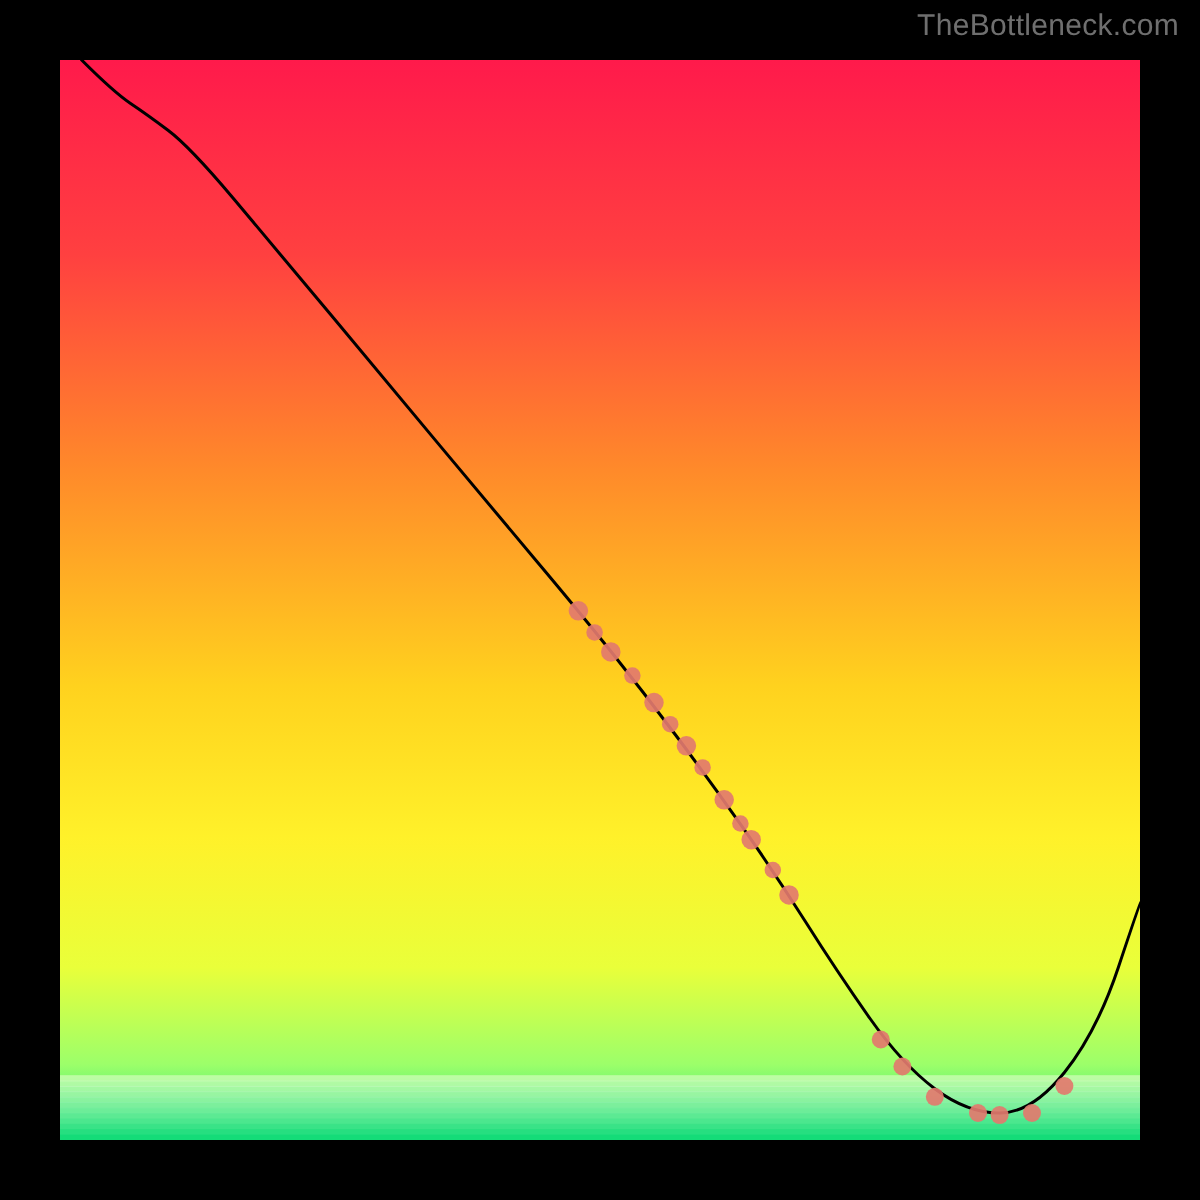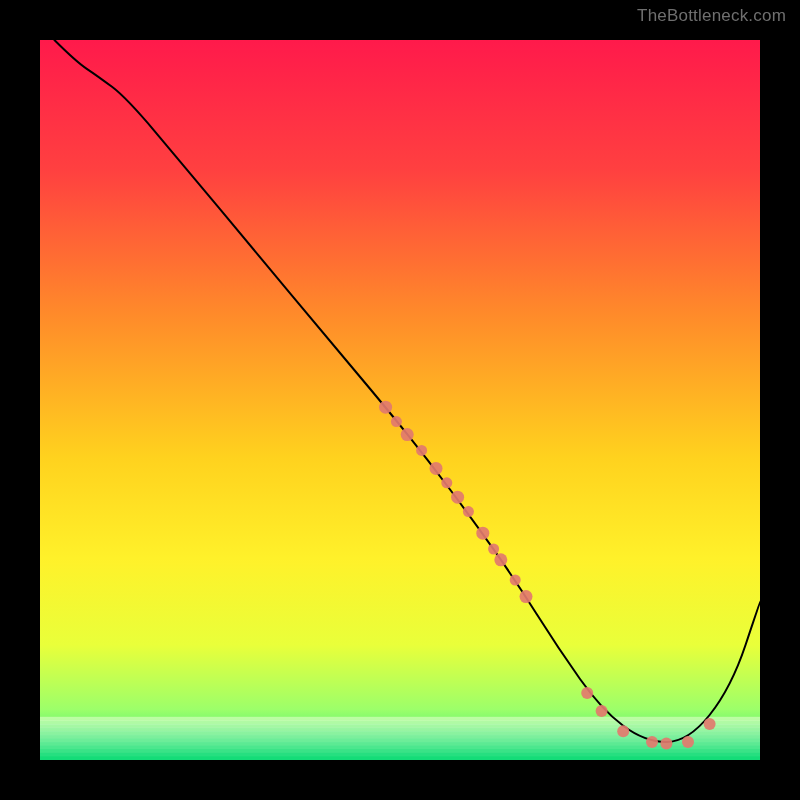--- a/index.html
+++ b/index.html
@@ -15,21 +15,21 @@
     height: 800px;
     background: #000;
     position: relative;
   }
   .watermark {
     position: absolute;
     top: 6px;
     right: 14px;
     color: #6f6f6f;
     font-family: Arial, Helvetica, sans-serif;
-    font-size: 17px;
+    font-size: 20px;
     letter-spacing: 0.2px;
     z-index: 5;
   }
   .plot {
     position: absolute;
     left: 40px;
     top: 40px;
     width: 720px;
     height: 720px;
   }

